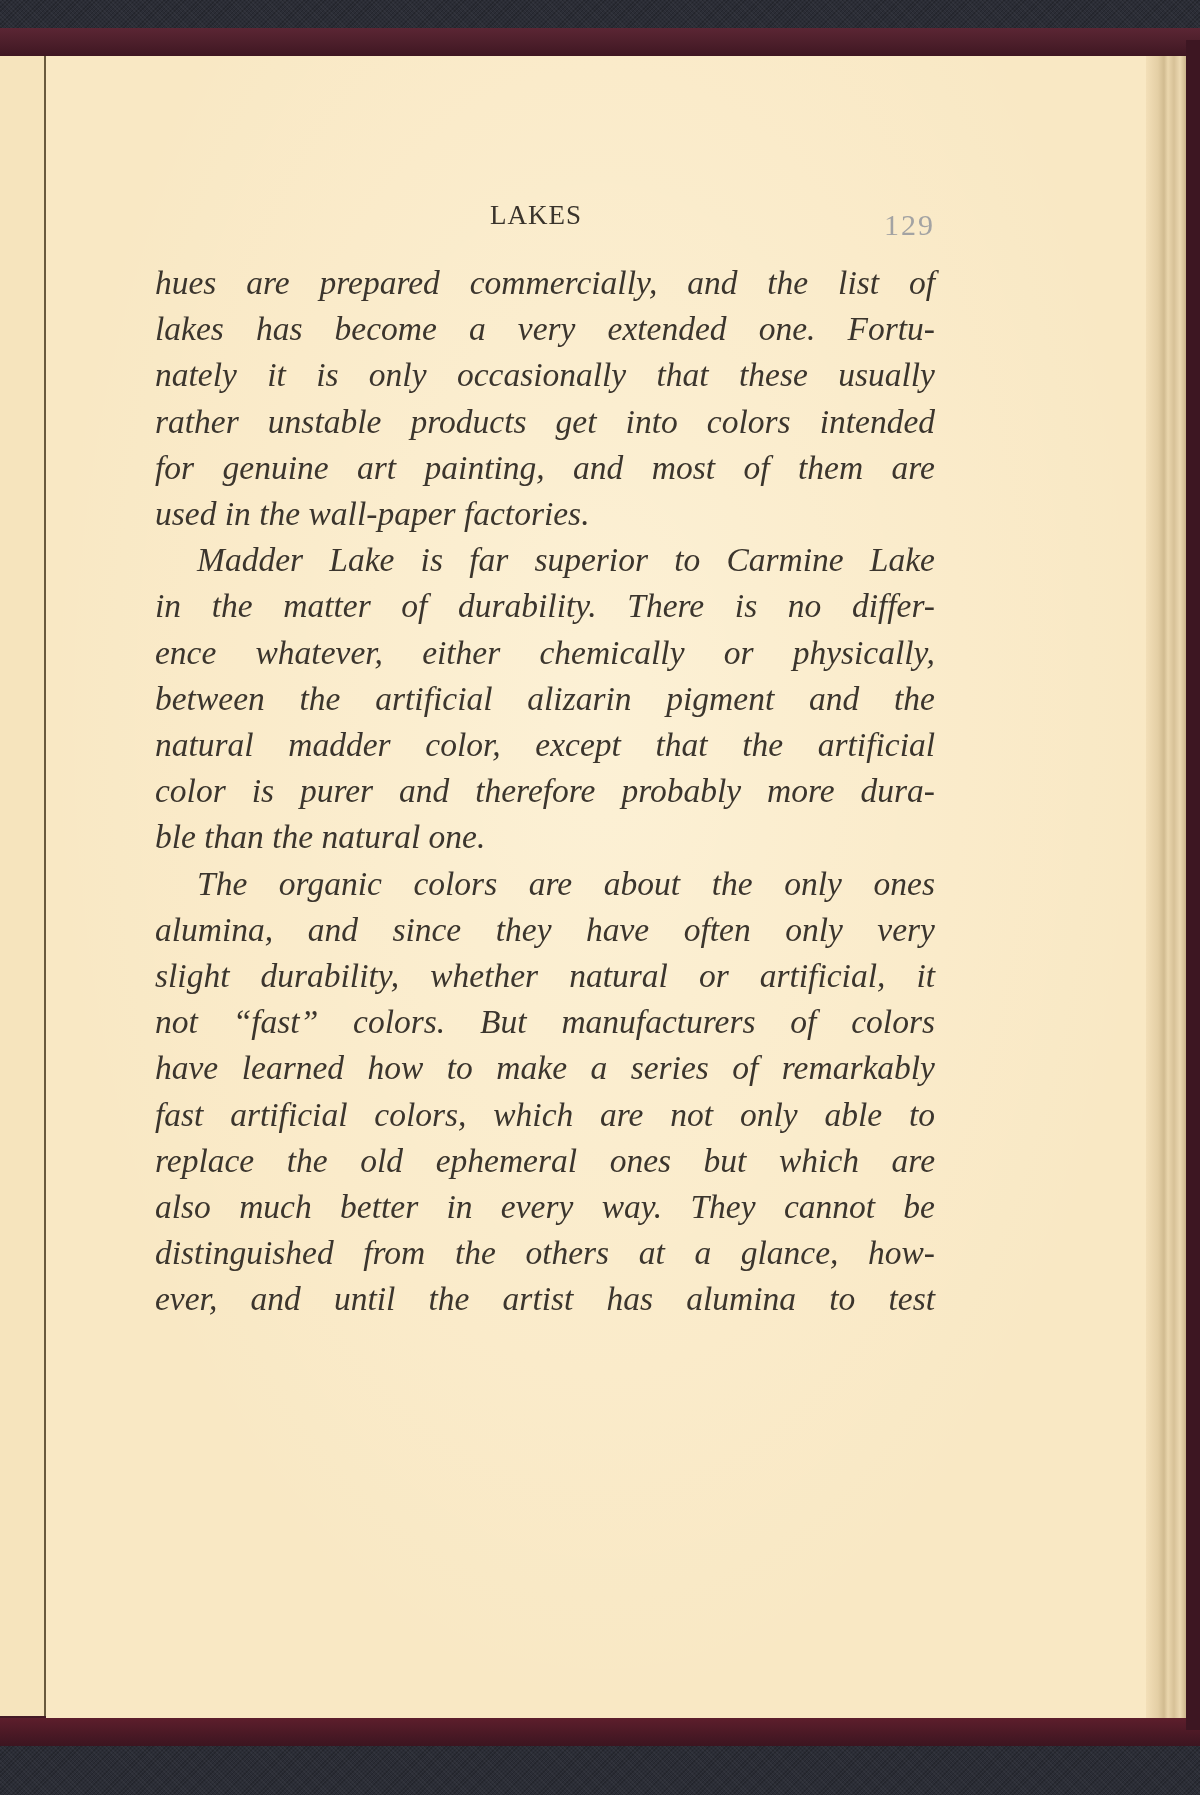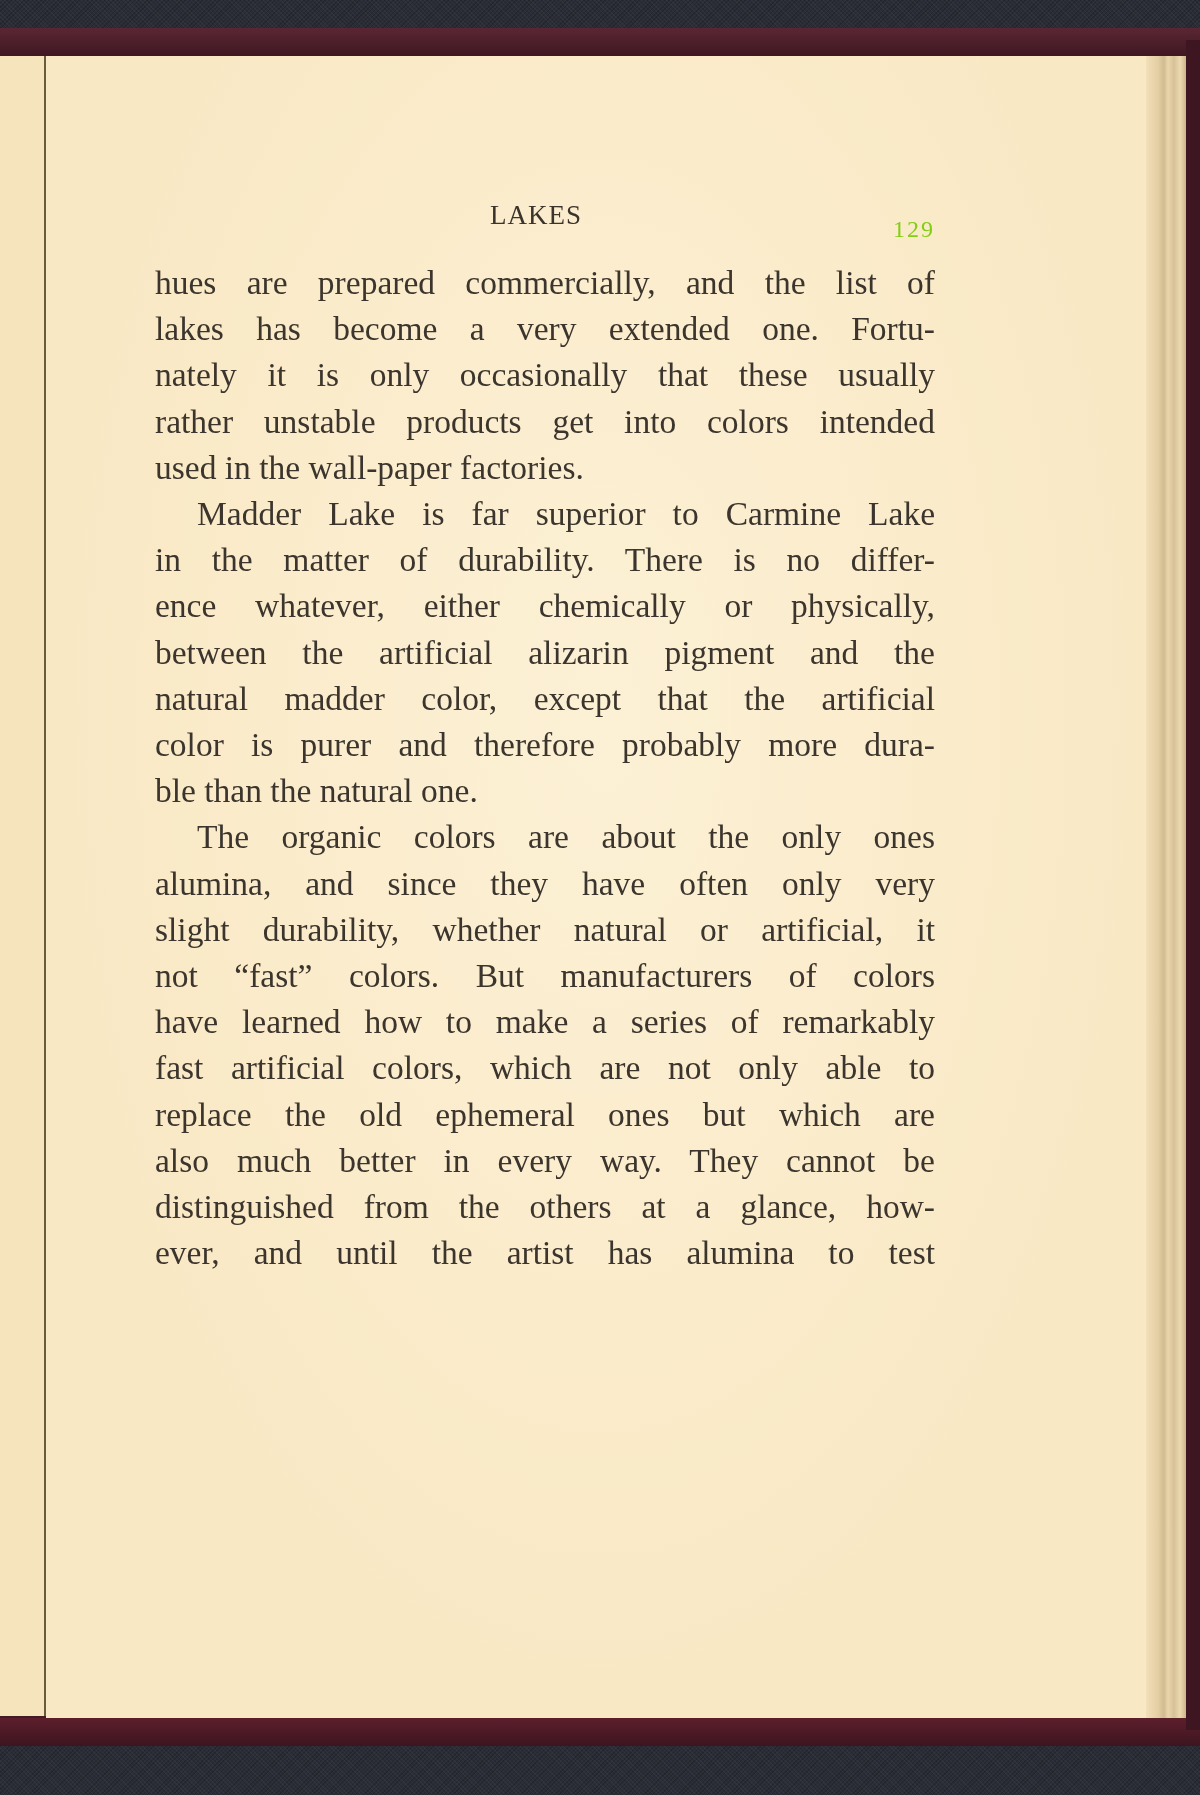--- a/index.html
+++ b/index.html
@@ -83,39 +83,40 @@
       position: absolute;
       left: 335px;
       top: 0;
       font-size: 27px;
       letter-spacing: 1px;
       color: #3a342c;
     }
     .page-number {
       position: absolute;
       right: 0;
-      top: 16px;
-      font-size: 24px;
+      top: 8px;
+      font-size: 30px;
       letter-spacing: 2px;
-      color: #84cc16;
+      color: #a3a3a3;
     }
     .body-text {
       position: absolute;
       left: 155px;
       top: 260px;
       width: 780px;
       color: #3b352d;
       font-size: 33.5px;
       line-height: 46.2px;
     }
     .line {
       display: block;
       white-space: nowrap;
       text-align: justify;
       text-align-last: justify;
+      font-style: italic;
     }
     .line.last {
       text-align-last: left;
     }
     .line.indent {
       padding-left: 42px;
     }
   </style>
 </head>
 <body>
@@ -133,20 +134,21 @@
   <span class="running-title">LAKES</span>
   <span class="page-number">129</span>
 </div>
 
 <div class="body-text">
   <div class="paragraph">
     <span class="line">hues are prepared commercially, and the list of</span>
     <span class="line">lakes has become a very extended one.  Fortu-</span>
     <span class="line">nately it is only occasionally that these usually</span>
     <span class="line">rather unstable products get into colors intended</span>
+    <span class="line">for genuine art painting, and most of them are</span>
     <span class="line last">used in the wall-paper factories.</span>
   </div>
   <div class="paragraph">
     <span class="line indent">Madder Lake is far superior to Carmine Lake</span>
     <span class="line">in the matter of durability.  There is no differ-</span>
     <span class="line">ence whatever, either chemically or physically,</span>
     <span class="line">between the artificial alizarin pigment and the</span>
     <span class="line">natural madder color, except that the artificial</span>
     <span class="line">color is purer and therefore probably more dura-</span>
     <span class="line last">ble than the natural one.</span>

